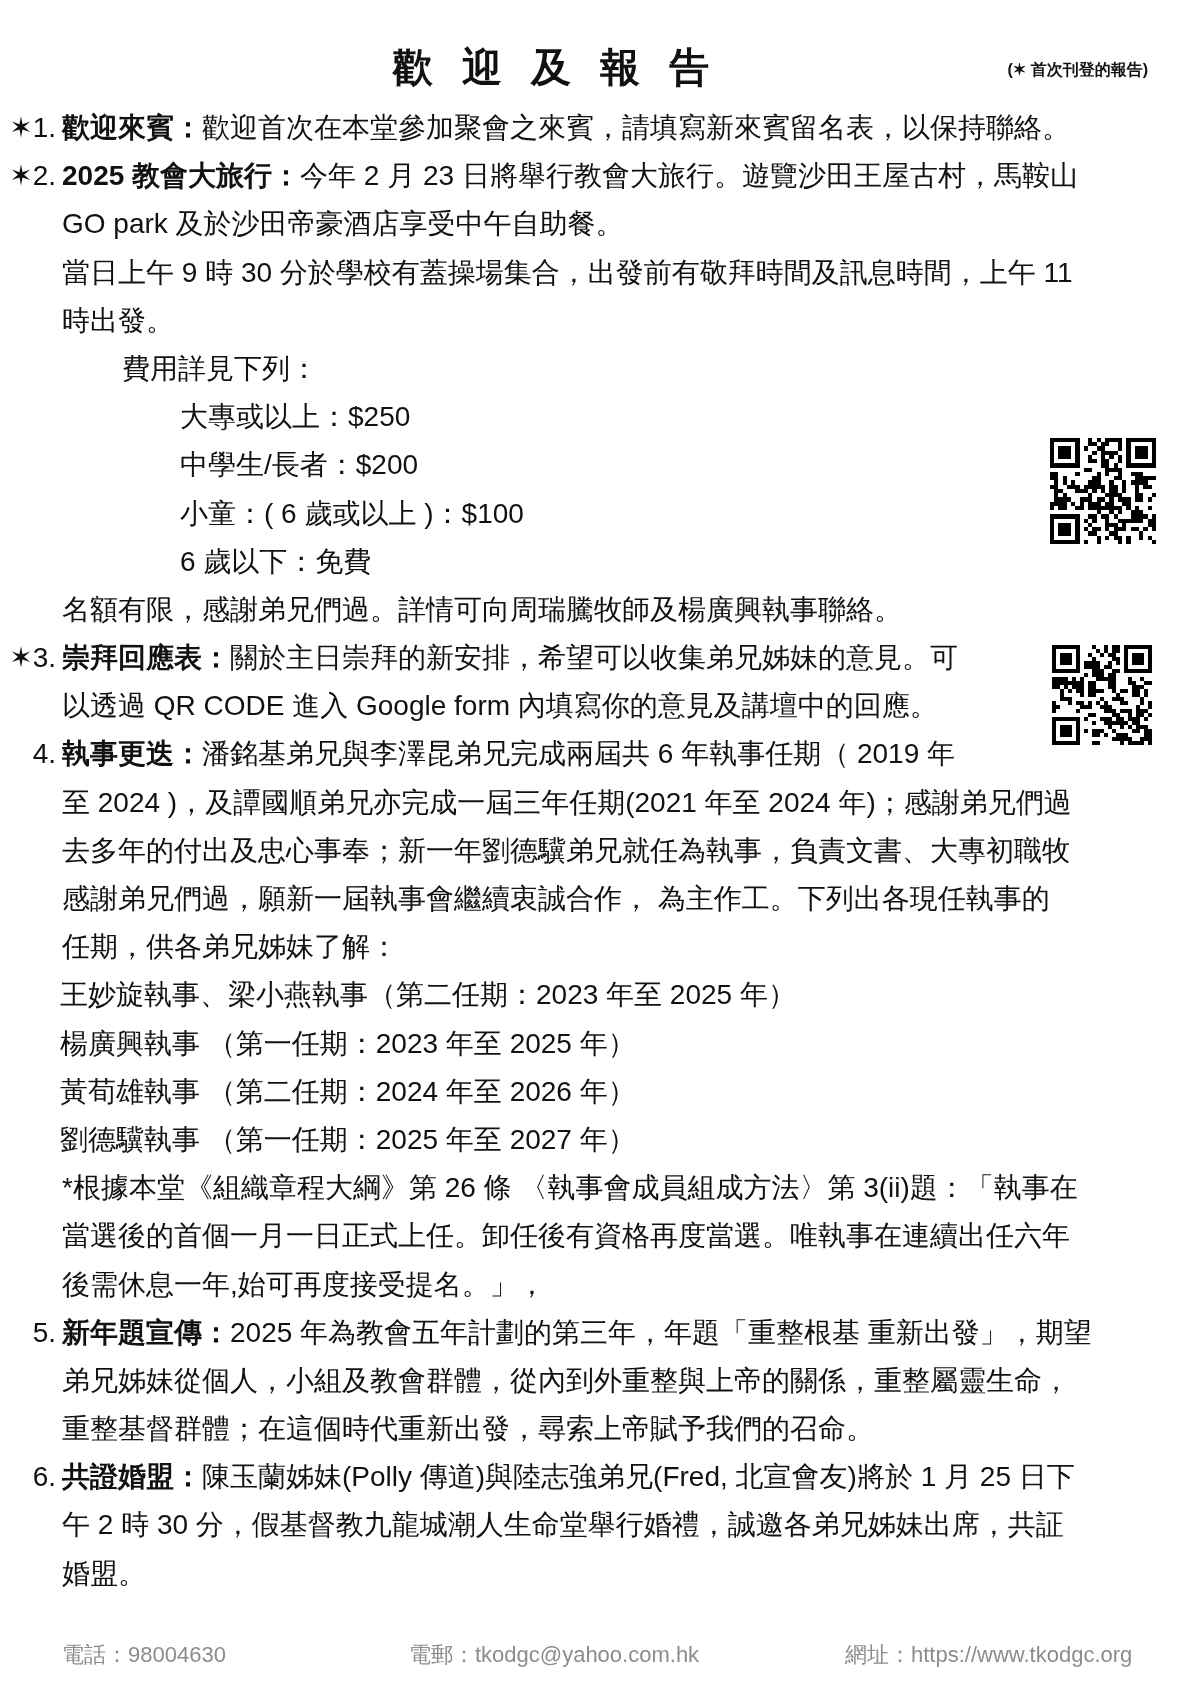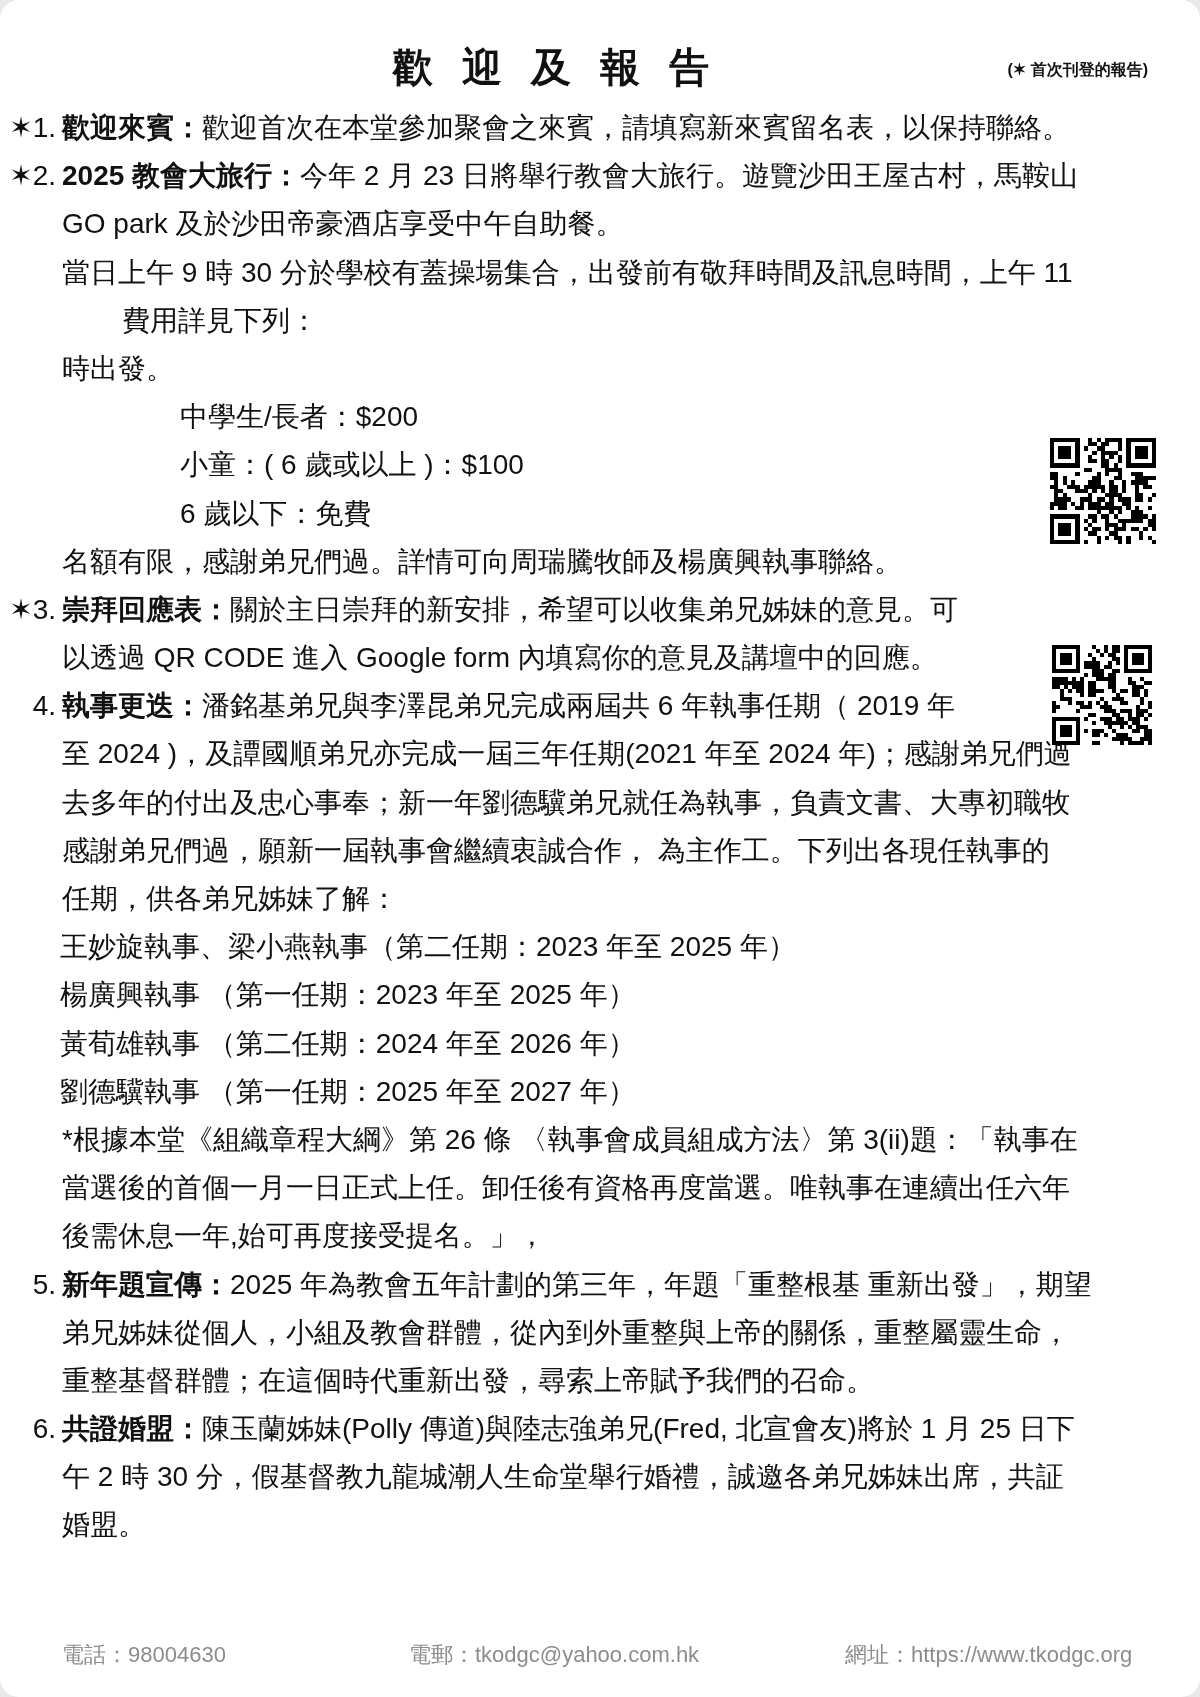--- a/index.html
+++ b/index.html
@@ -4,21 +4,20 @@
 <style>
   html,body{margin:0;padding:0;background:#e8e8e8;}
   .page{
     position:relative;
     width:1200px;height:1697px;
     margin:0 auto;
     background:#ffffff;
     font-family:"Liberation Sans", sans-serif;
     color:#111111;
     overflow:hidden;
-    border-radius:19px;
   }
   .title{
     position:absolute;top:40px;left:0;width:100%;
     text-align:center;
     transform:translateX(-48px);
     font-size:40px;font-weight:700;
     letter-spacing:2px;word-spacing:14px;
     white-space:nowrap;
   }
   .title-note{
@@ -68,22 +67,23 @@
 
     <div class="line">
       <span class="marker">✶1.</span><span class="hd">歡迎來賓：</span><span>歡迎首次在本堂參加聚會之來賓，請填寫新來賓留名表，以保持聯絡。</span>
     </div>
 
     <div class="line">
       <span class="marker">✶2.</span><span class="hd">2025 教會大旅行：</span><span>今年 2 月 23 日將舉行教會大旅行。遊覽沙田王屋古村，馬鞍山</span>
     </div>
     <div class="line">GO park  及於沙田帝豪酒店享受中午自助餐。</div>
     <div class="line">當日上午 9 時 30 分於學校有蓋操場集合，出發前有敬拜時間及訊息時間，上午 11</div>
+    <div class="line">時出發。</div>
     <div class="line pad120">費用詳見下列：</div>
-    <div class="line">時出發。</div>
+    <div class="line pad180">大專或以上：$250</div>
     <div class="line pad180">中學生/長者：$200</div>
     <div class="line pad180">小童：( 6 歲或以上 )：$100</div>
     <div class="line pad180">6 歲以下：免費</div>
     <div class="line">名額有限，感謝弟兄們過。詳情可向周瑞騰牧師及楊廣興執事聯絡。</div>
 
     <div class="line">
       <span class="marker">✶3.</span><span class="hd">崇拜回應表：</span><span>關於主日崇拜的新安排，希望可以收集弟兄姊妹的意見。可</span>
     </div>
     <div class="line">以透過 QR CODE  進入 Google form  內填寫你的意見及講壇中的回應。</div>
 

